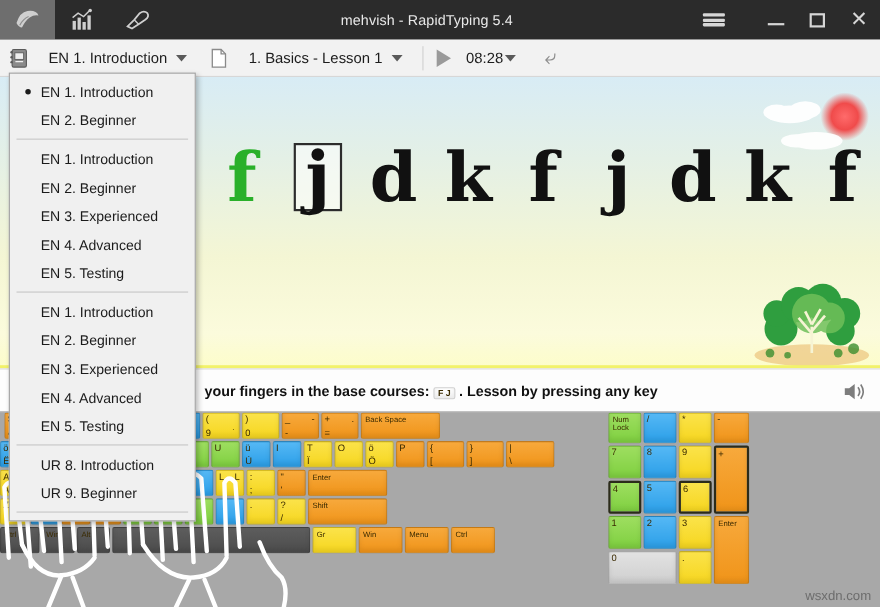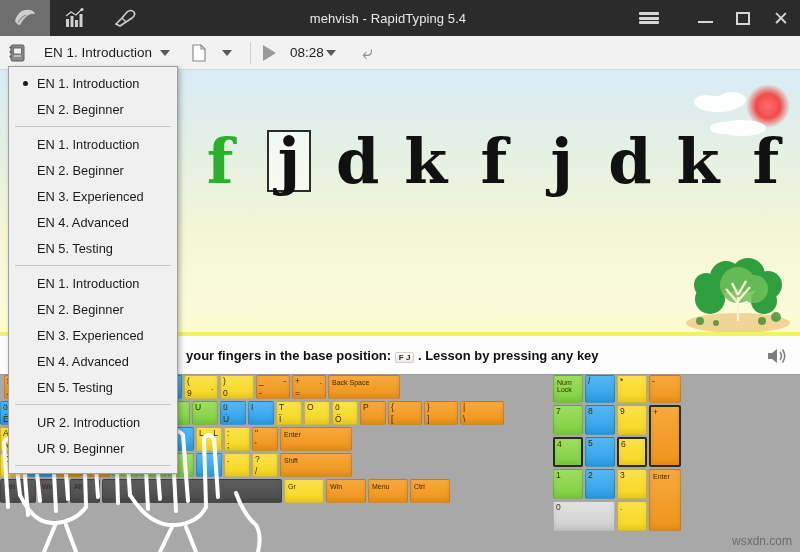--- a/index.html
+++ b/index.html
@@ -207,20 +207,21 @@
       <span class="tb-label">EN 1. Introduction</span>
       <span class="caret"></span>
     </div>
     <div class="tb-icon">
       <svg width="18" height="20" viewBox="0 0 18 20">
         <path d="M3 2 H11 L15 6 V18 H3 Z" fill="#ffffff" stroke="#8a8a8a" stroke-width="1.2"></path>
         <path d="M11 2 V6 H15" fill="none" stroke="#8a8a8a" stroke-width="1.2"></path>
       </svg>
     </div>
     <div class="tb-item">
+      <span class="tb-label">1. Basics - Lesson 1</span>
       <span class="caret"></span>
     </div>
     <div class="tb-sep"></div>
     <div class="play-tri"></div>
     <div class="tb-item">
       <span class="timer">08:28</span>
       <span class="caret"></span>
     </div>
     <div class="undo">⤷</div>
   </div>
@@ -280,21 +281,21 @@
         <span class="ch ">j</span>
         <span class="ch ">d</span>
         <span class="ch ">k</span>
         <span class="ch ">f</span>
       </div>
     <div class="practice-bottomline"></div>
   </div>
 
   <div class="hintbar">
     <div class="hinttext">
-      <span>your fingers in the base position:</span>
+      <span>your fingers in the base courses:</span>
       <span class="key">F  J</span>
       <span>.  Lesson by pressing any key</span>
     </div>
     <div class="spk">
       <svg width="22" height="20" viewBox="0 0 22 20">
         <path d="M2 7 H6 L11 3 V17 L6 13 H2 Z" fill="#7d7d7d"></path>
         <path d="M14 6 Q17 10 14 14" stroke="#7d7d7d" stroke-width="1.5" fill="none"></path>
         <path d="M16.5 3.5 Q21 10 16.5 16.5" stroke="#7d7d7d" stroke-width="1.5" fill="none"></path>
       </svg>
     </div>
@@ -634,21 +635,21 @@
         <span>EN 3. Experienced</span>
       </div>
       <div class="mi">
         <span>EN 4. Advanced</span>
       </div>
       <div class="mi">
         <span>EN 5. Testing</span>
       </div>
       <div class="msep"></div>
       <div class="mi">
-        <span>UR 2. Introduction</span>
+        <span>UR 8. Introduction</span>
       </div>
       <div class="mi">
         <span>UR 9. Beginner</span>
       </div>
       <div class="msep"></div>
     </div>
 
 </div>
 
 </body></html>

